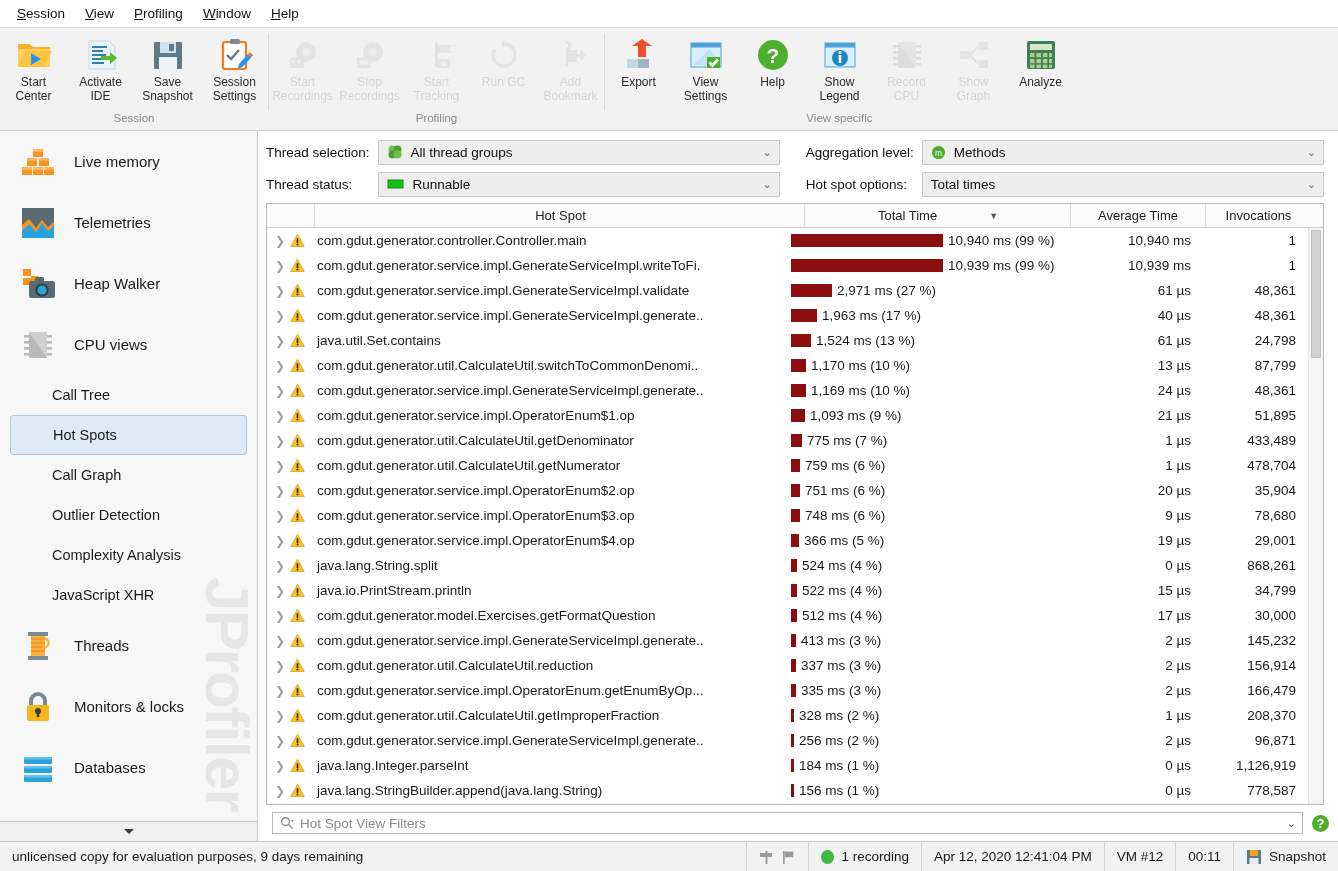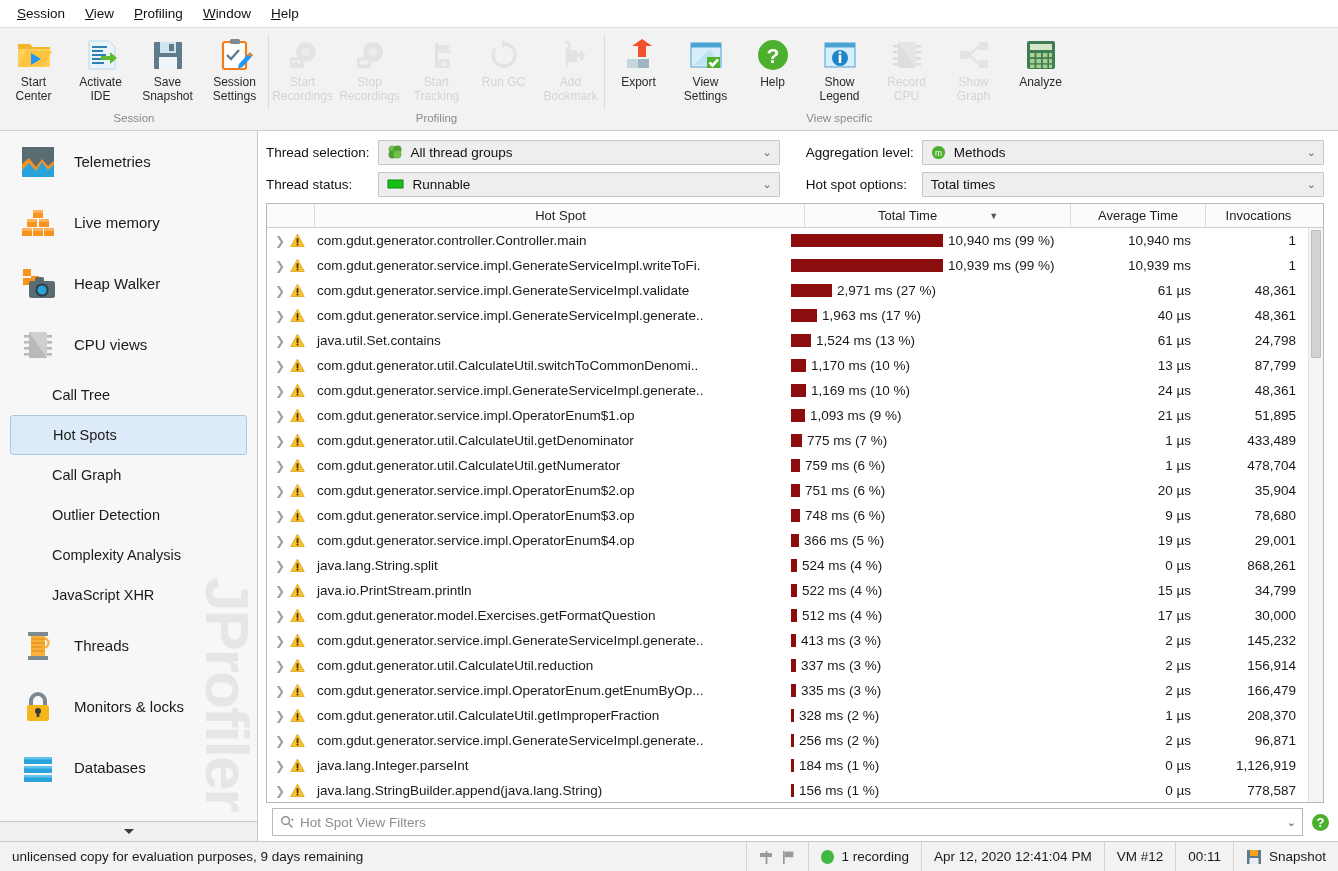--- a/index.html
+++ b/index.html
@@ -154,21 +154,21 @@
     position: absolute; left: 2px; right: 2px; top: 2px; height: 128px;
     background: #d2d2d2; border: 1px solid #bdbdbd; border-radius: 1px;
   }
 
   
   .filterbar {
     flex: 0 0 36px; display: flex; align-items: center;
     padding: 5px 8px 5px 8px; margin-left: 6px; gap: 8px;
   }
   .searchbox {
-    flex: 1; height: 28px; border: 1px solid #b8b8b8; background: #fff;
+    flex: 1; height: 22px; border: 1px solid #b8b8b8; background: #fff;
     display: flex; align-items: center; padding: 0 6px 0 7px; gap: 6px;
   }
   .searchbox .ph { flex: 1; color: #8d8d8d; font-size: 13.5px; }
   .searchbox .chev { color: #555; font-size: 11px; }
 
   
   .statusbar {
     flex: 0 0 30px; display: flex; align-items: stretch;
     border-top: 1px solid #c8c8c8; background: #f2f2f2; font-size: 13.5px;
   }
@@ -397,48 +397,48 @@
         <div class="tb-group-label">View specific</div>
       </div>
     </div>
 
   <div class="body">
 
     <div class="sidebar">
       <div class="sb-scroll">
         <div class="sb-watermark">JProfiler</div>
         <div id="sidebar-list">
-            <div class="sb-major">
-              <svg class="ico" viewBox="0 0 36 36">
-                <rect x="2" y="3" width="32" height="30" fill="#5a6b72"></rect>
-                <path d="M2 33 L2 20 l7-6 7 9 6-8 6 7 6-5 v16 Z" fill="#f7931e"></path>
-                <path d="M2 26 l7-7 7 8 6-9 6 8 6-6 v13 H2 Z" fill="#29a3dc"></path>
-              </svg>
-              <span class="lbl">Telemetries</span>
-            </div>
             <div class="sb-major">
               <svg class="ico" viewBox="0 0 36 36">
                 <g fill="#f7931e">
                   <rect x="13" y="5" width="10" height="8"></rect>
                   <rect x="7" y="14" width="10" height="8"></rect>
                   <rect x="19" y="14" width="10" height="8"></rect>
                   <rect x="2" y="23" width="10" height="8"></rect>
                   <rect x="13" y="23" width="10" height="8"></rect>
                   <rect x="24" y="23" width="10" height="8"></rect>
                 </g>
                 <g fill="#ffb259">
                   <rect x="13" y="5" width="10" height="3"></rect>
                   <rect x="7" y="14" width="10" height="3"></rect>
                   <rect x="19" y="14" width="10" height="3"></rect>
                   <rect x="2" y="23" width="10" height="3"></rect>
                   <rect x="13" y="23" width="10" height="3"></rect>
                   <rect x="24" y="23" width="10" height="3"></rect>
                 </g>
               </svg>
               <span class="lbl">Live memory</span>
+            </div>
+            <div class="sb-major">
+              <svg class="ico" viewBox="0 0 36 36">
+                <rect x="2" y="3" width="32" height="30" fill="#5a6b72"></rect>
+                <path d="M2 33 L2 20 l7-6 7 9 6-8 6 7 6-5 v16 Z" fill="#f7931e"></path>
+                <path d="M2 26 l7-7 7 8 6-9 6 8 6-6 v13 H2 Z" fill="#29a3dc"></path>
+              </svg>
+              <span class="lbl">Telemetries</span>
             </div>
             <div class="sb-major">
               <svg class="ico" viewBox="0 0 36 36">
                 <g fill="#f7931e">
                   <rect x="3" y="3" width="8" height="7"></rect>
                   <rect x="11" y="10" width="8" height="7"></rect>
                   <rect x="3" y="12" width="8" height="7"></rect>
                 </g>
                 <rect x="9" y="15" width="26" height="17" rx="2.5" fill="#5a6b72"></rect>
                 <rect x="15" y="11" width="9" height="5" rx="1.5" fill="#5a6b72"></rect>

